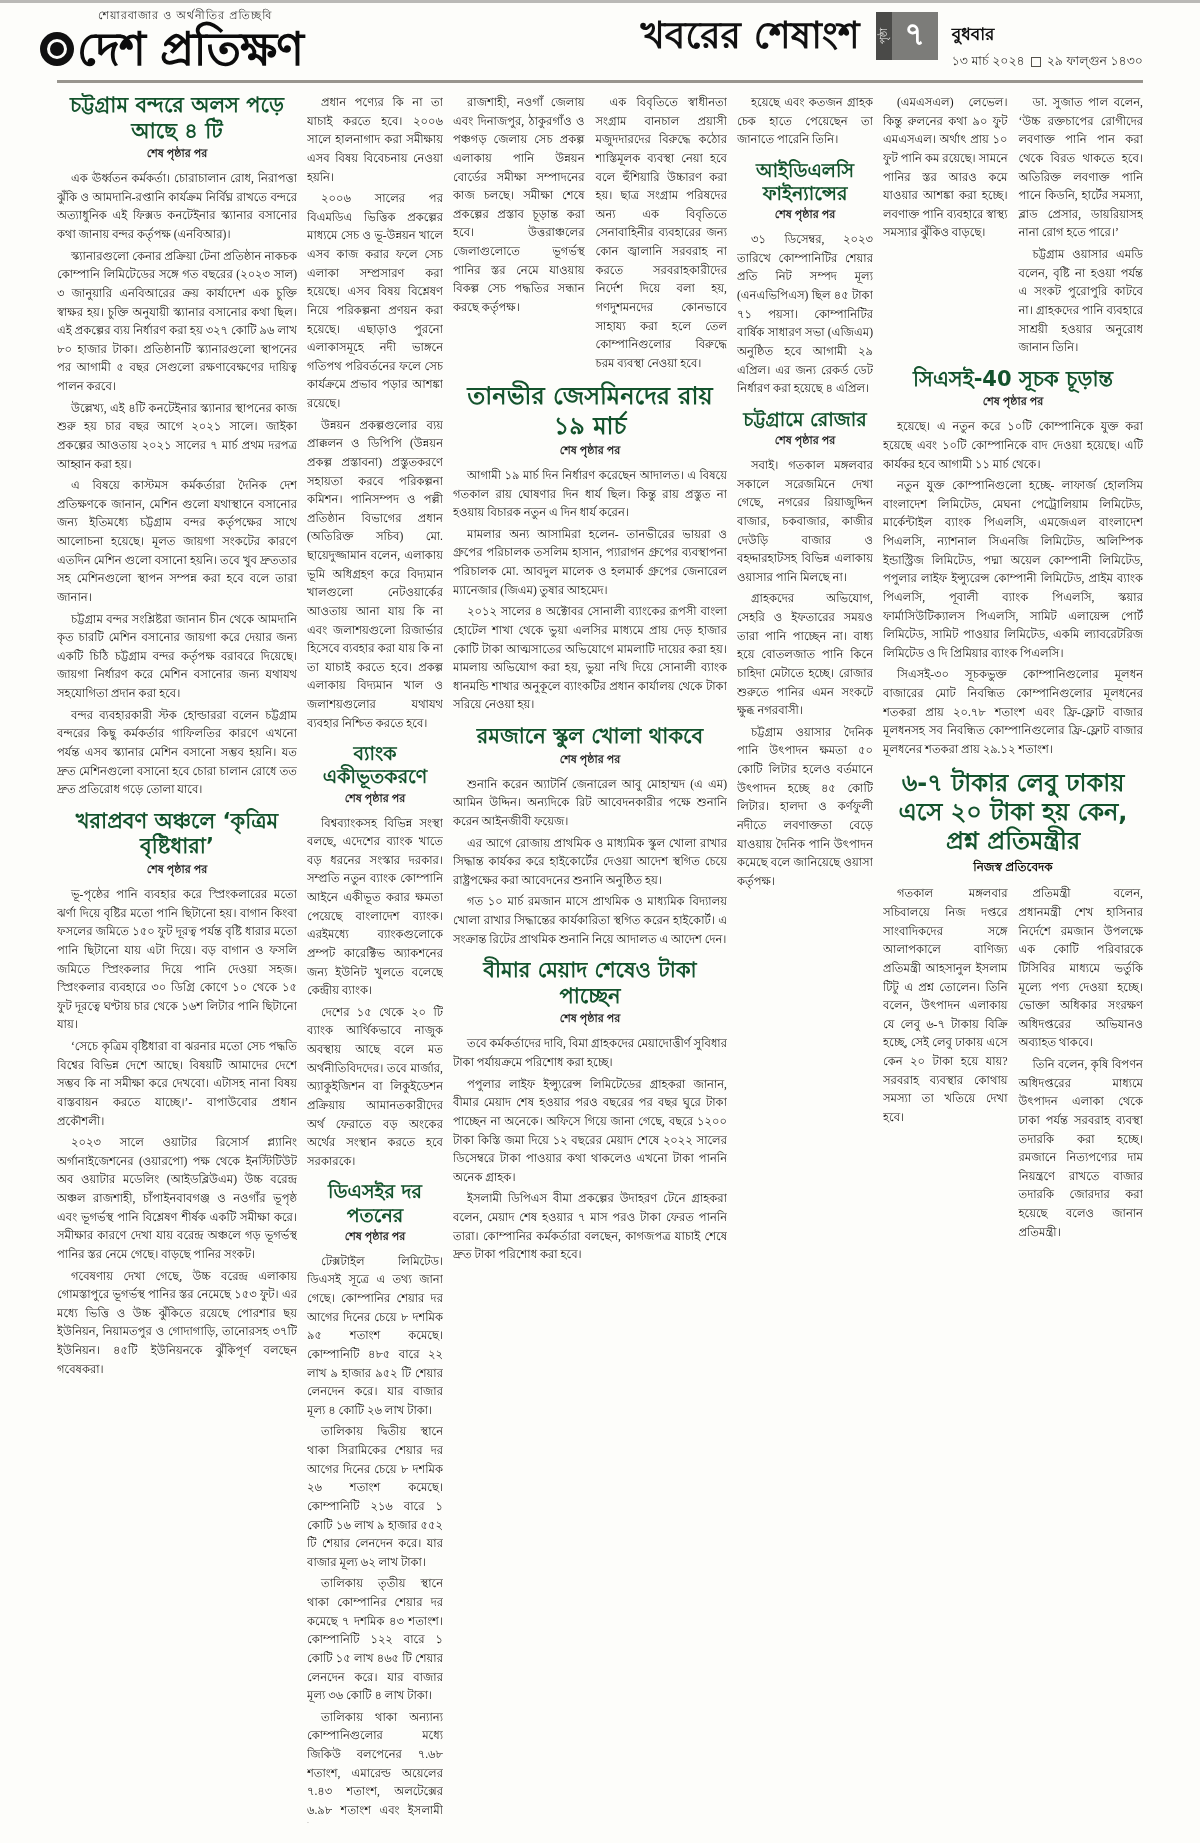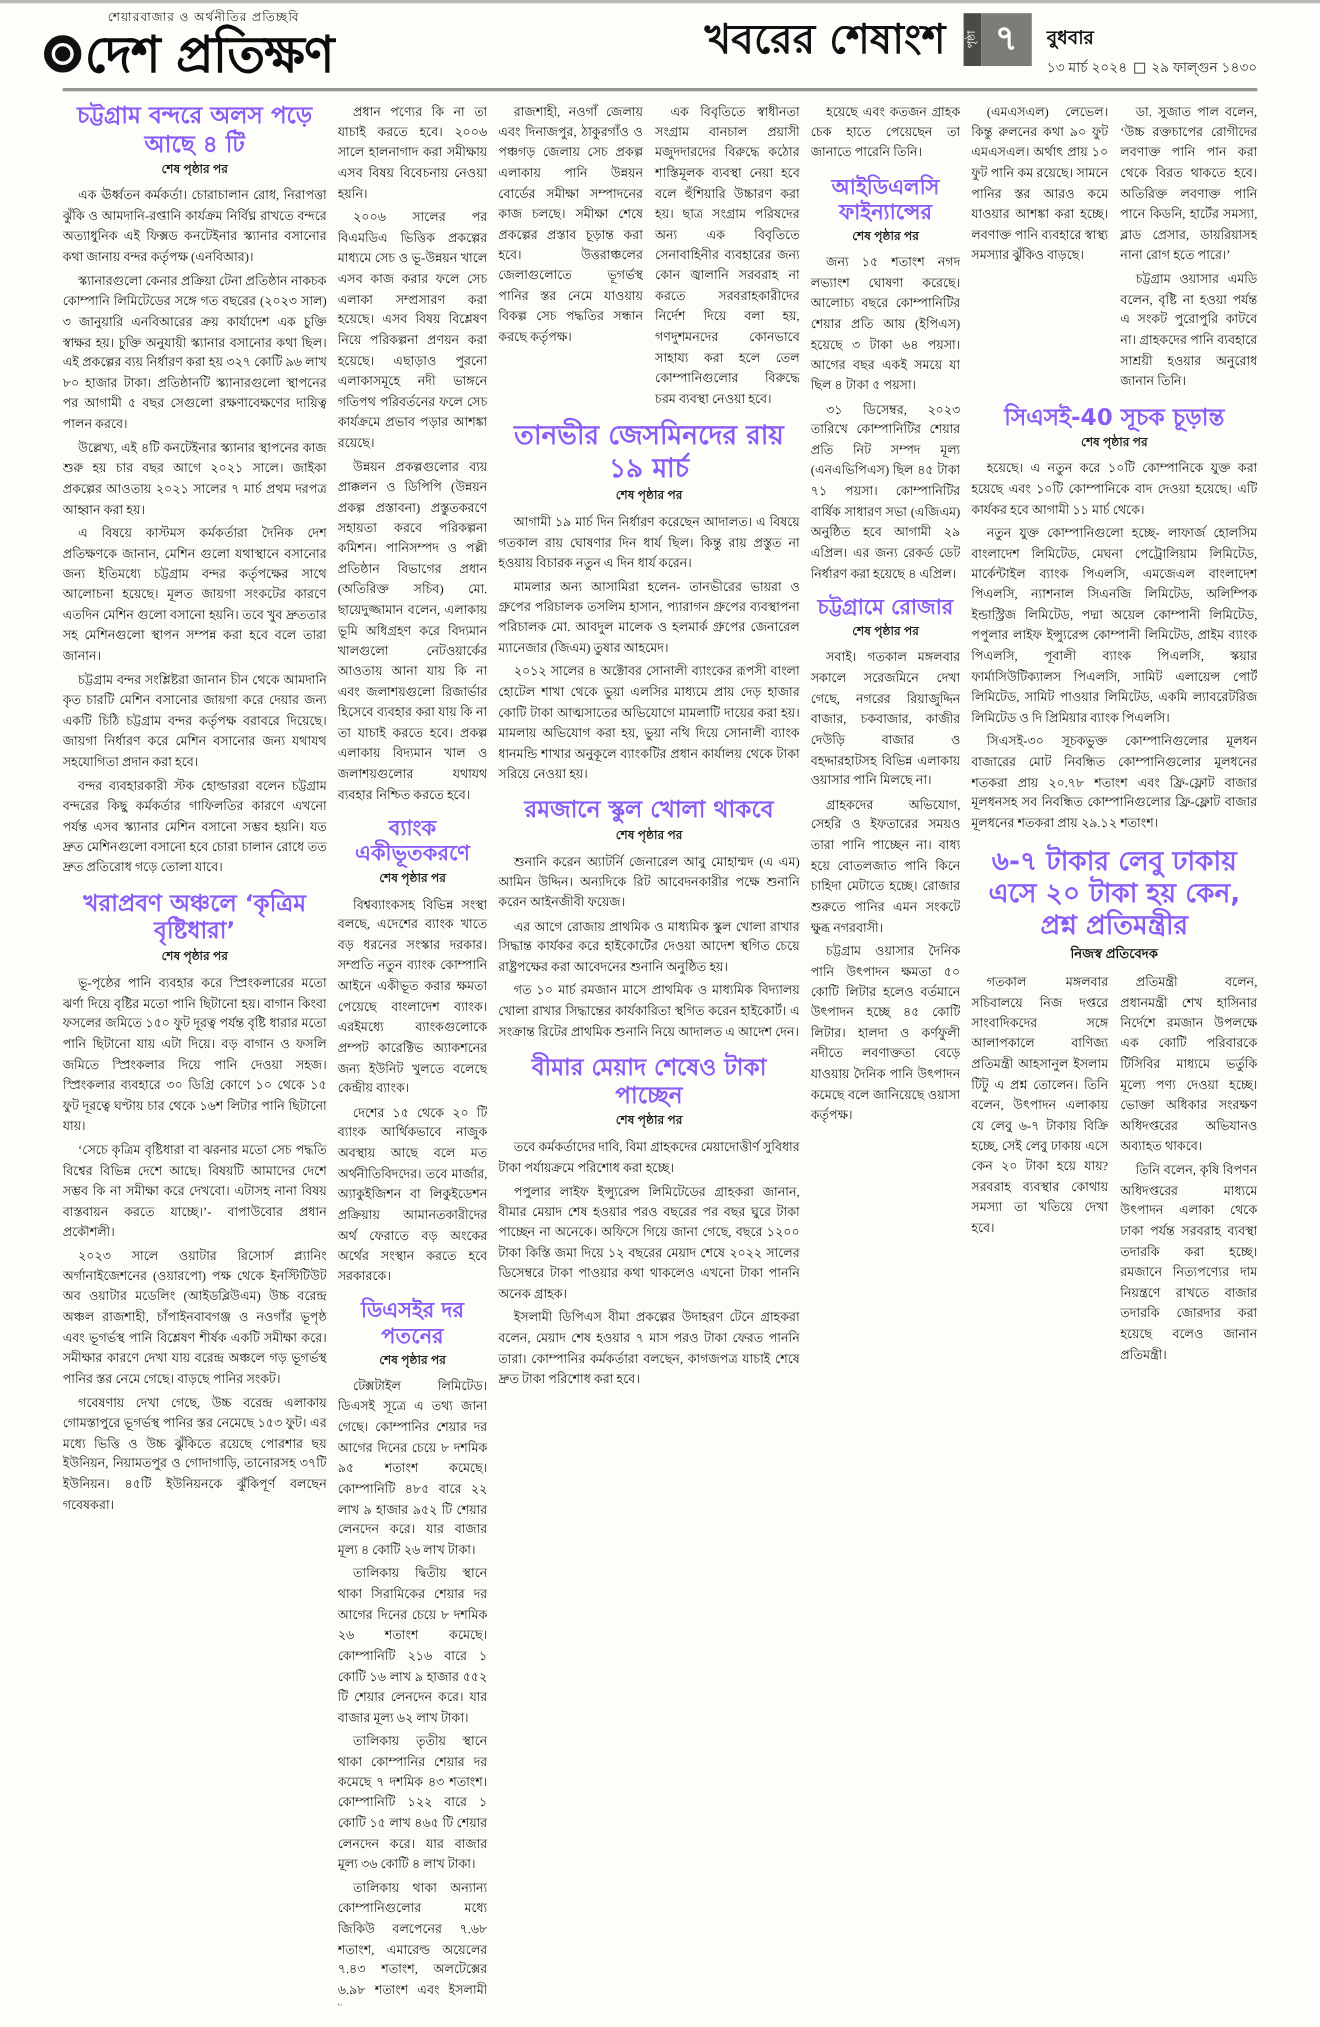--- a/index.html
+++ b/index.html
@@ -38,21 +38,21 @@
   .weekday{font-size:17px;font-weight:800;color:#111;
            font-family:"DejaVu Sans","Liberation Sans",sans-serif;}
   .dateline{font-size:12.5px;color:#34322e;display:flex;align-items:center;gap:6px;
             font-family:"Liberation Sans","DejaVu Sans",sans-serif;}
   .sq{width:8px;height:8px;border:1.5px solid #55524c;display:inline-block;}
   .rule{height:3px;background:#98958e;margin:2px 57px 10px 57px;}
 
   
   main.columns{width:1086px;margin:0 auto;display:flex;gap:10px;height:1730px;overflow:hidden;}
   section.col{flex:none;height:100%;overflow:hidden;}
-  .headline{text-align:center;font-weight:800;color:#8b5cf6;margin:10px 0 1px 0;line-height:1.22;
+  .headline{text-align:center;font-weight:800;color:#14532d;margin:10px 0 1px 0;line-height:1.22;
             font-family:"DejaVu Sans","Liberation Sans",sans-serif;}
   .h-lg{font-size:24px;}
   .h-md{font-size:21px;}
   .h-sm{font-size:19px;}
   .col > .headline:first-child{margin-top:0;}
   .cont{text-align:center;font-size:11px;font-weight:700;margin:1px 0 5px 0;color:#222;
         font-family:"Liberation Sans","DejaVu Sans",sans-serif;}
   .byline{text-align:center;font-size:12px;font-weight:700;margin:2px 0 6px 0;
           font-family:"Liberation Sans","DejaVu Sans",sans-serif;}
   p.para{margin:0 0 3px 0;font-size:11.5px;line-height:1.62;text-align:justify;
@@ -141,21 +141,20 @@
         <h2 class="headline h-md">বীমার মেয়াদ শেষেও টাকা পাচ্ছেন</h2>
         <div class="cont">শেষ পৃষ্ঠার পর</div>
         <p class="para">তবে কর্মকর্তাদের দাবি, বিমা গ্রাহকদের মেয়াদোত্তীর্ণ সুবিধার টাকা পর্যায়ক্রমে পরিশোধ করা হচ্ছে।</p>
         <p class="para">পপুলার লাইফ ইন্স্যুরেন্স লিমিটেডের গ্রাহকরা জানান, বীমার মেয়াদ শেষ হওয়ার পরও বছরের পর বছর ঘুরে টাকা পাচ্ছেন না অনেকে। অফিসে গিয়ে জানা গেছে, বছরে ১২০০ টাকা কিস্তি জমা দিয়ে ১২ বছরের মেয়াদ শেষে ২০২২ সালের ডিসেম্বরে টাকা পাওয়ার কথা থাকলেও এখনো টাকা পাননি অনেক গ্রাহক।</p>
         <p class="para">ইসলামী ডিপিএস বীমা প্রকল্পের উদাহরণ টেনে গ্রাহকরা বলেন, মেয়াদ শেষ হওয়ার ৭ মাস পরও টাকা ফেরত পাননি তারা। কোম্পানির কর্মকর্তারা বলছেন, কাগজপত্র যাচাই শেষে দ্রুত টাকা পরিশোধ করা হবে।</p>
       </section>
       <section class="col" style="width: 136px;">
         <p class="para">হয়েছে এবং কতজন গ্রাহক চেক হাতে পেয়েছেন তা জানাতে পারেনি তিনি।</p>
         <h2 class="headline h-sm">আইডিএলসি ফাইন্যান্সের</h2>
         <div class="cont">শেষ পৃষ্ঠার পর</div>
-        <p class="para">জন্য ১৫ শতাংশ নগদ লভ্যাংশ ঘোষণা করেছে। আলোচ্য বছরে কোম্পানিটির শেয়ার প্রতি আয় (ইপিএস) হয়েছে ৩ টাকা ৬৪ পয়সা। আগের বছর একই সময়ে যা ছিল ৪ টাকা ৫ পয়সা।</p>
         <p class="para">৩১ ডিসেম্বর, ২০২৩ তারিখে কোম্পানিটির শেয়ার প্রতি নিট সম্পদ মূল্য (এনএভিপিএস) ছিল ৪৫ টাকা ৭১ পয়সা। কোম্পানিটির বার্ষিক সাধারণ সভা (এজিএম) অনুষ্ঠিত হবে আগামী ২৯ এপ্রিল। এর জন্য রেকর্ড ডেট নির্ধারণ করা হয়েছে ৪ এপ্রিল।</p>
         <h2 class="headline h-sm">চট্টগ্রামে রোজার</h2>
         <div class="cont">শেষ পৃষ্ঠার পর</div>
         <p class="para">সবাই। গতকাল মঙ্গলবার সকালে সরেজমিনে দেখা গেছে, নগরের রিয়াজুদ্দিন বাজার, চকবাজার, কাজীর দেউড়ি বাজার ও বহদ্দারহাটসহ বিভিন্ন এলাকায় ওয়াসার পানি মিলছে না।</p>
         <p class="para">গ্রাহকদের অভিযোগ, সেহরি ও ইফতারের সময়ও তারা পানি পাচ্ছেন না। বাধ্য হয়ে বোতলজাত পানি কিনে চাহিদা মেটাতে হচ্ছে। রোজার শুরুতে পানির এমন সংকটে ক্ষুব্ধ নগরবাসী।</p>
         <p class="para">চট্টগ্রাম ওয়াসার দৈনিক পানি উৎপাদন ক্ষমতা ৫০ কোটি লিটার হলেও বর্তমানে উৎপাদন হচ্ছে ৪৫ কোটি লিটার। হালদা ও কর্ণফুলী নদীতে লবণাক্ততা বেড়ে যাওয়ায় দৈনিক পানি উৎপাদন কমেছে বলে জানিয়েছে ওয়াসা কর্তৃপক্ষ।</p>
       </section>
       <section class="col" style="width: 260px;">
         <div class="twocol">
           <p class="para">(এমএসএল) লেভেল। কিন্তু রুলনের কথা ৯০ ফুট এমএসএল। অর্থাৎ প্রায় ১০ ফুট পানি কম রয়েছে। সামনে পানির স্তর আরও কমে যাওয়ার আশঙ্কা করা হচ্ছে। লবণাক্ত পানি ব্যবহারে স্বাস্থ্য সমস্যার ঝুঁকিও বাড়ছে।</p>

